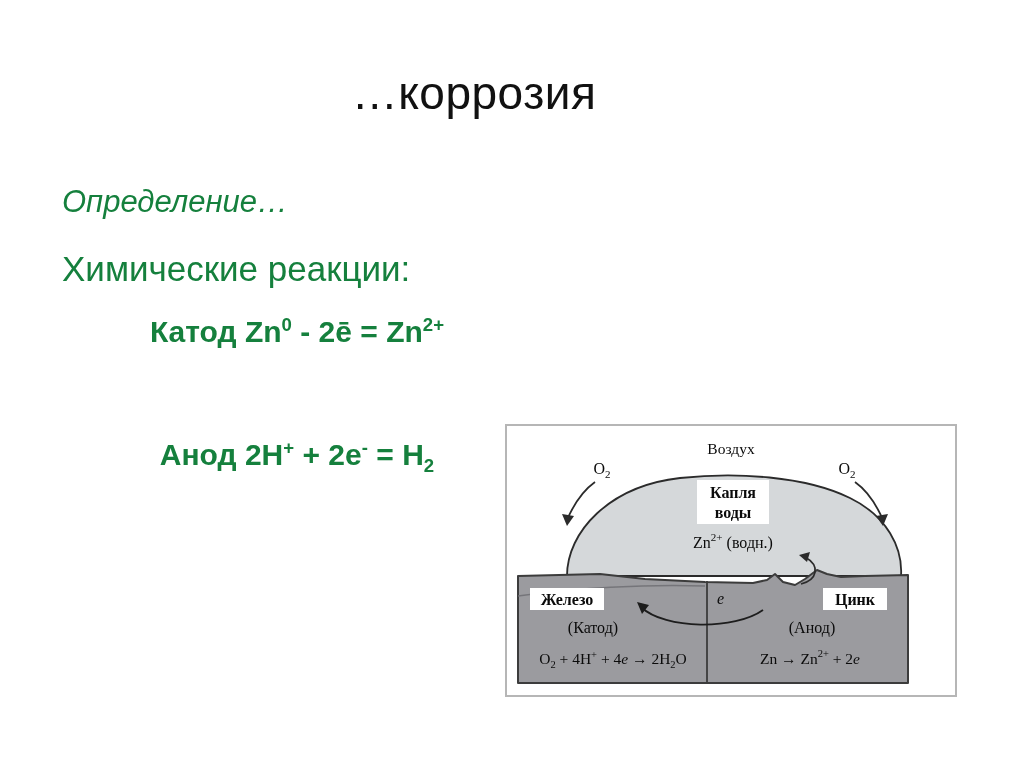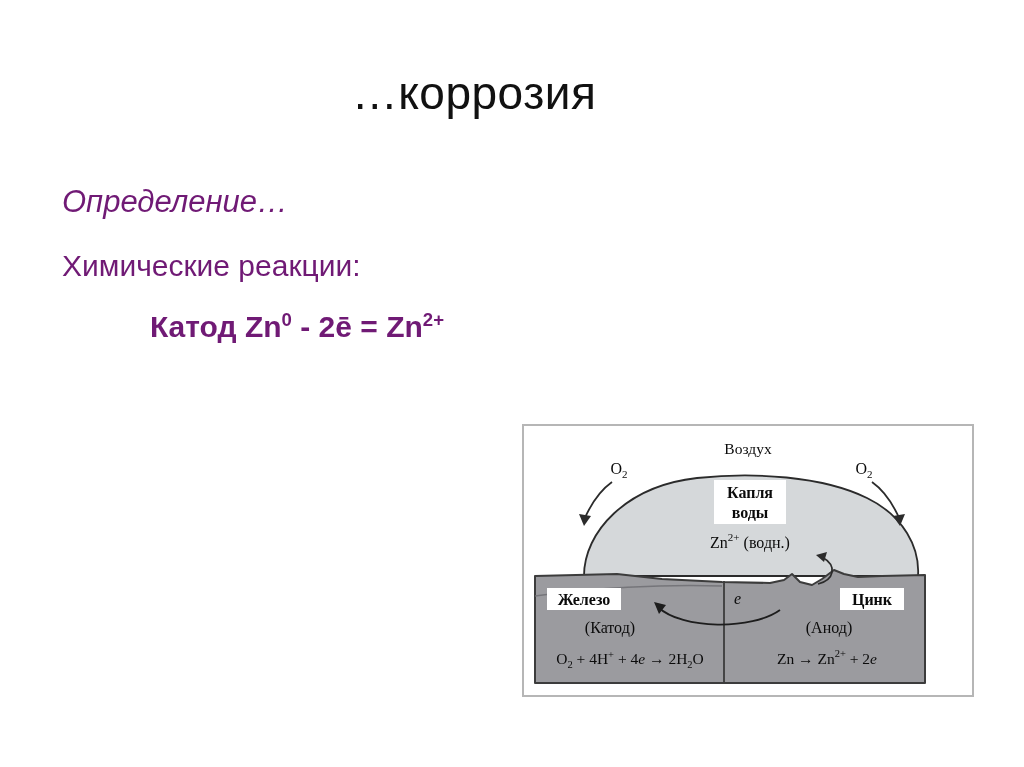--- a/index.html
+++ b/index.html
@@ -31,32 +31,32 @@
   }
 
   
   #body-text {
     position: absolute;
     left: 62px;
     top: 186px;
     width: 470px;
   }
   .line {
-    color: #701a75;
+    color: #15803d;
     white-space: nowrap;
   }
   .line.definition {
     font-size: 31px;
     font-style: italic;
     font-weight: 400;
     line-height: 1.0;
     margin-bottom: 34px;
   }
   .line.reactions {
-    font-size: 30px;
+    font-size: 35px;
     font-weight: 400;
     line-height: 1.0;
     margin-bottom: 30px;
   }
   .line.eq {
     font-size: 30px;
     font-weight: bold;
     line-height: 1.0;
     text-align: center;
   }
@@ -64,21 +64,21 @@
   sup.s, sub.s {
     font-size: 0.62em;
     font-weight: bold;
   }
   sup.s { vertical-align: super; }
   sub.s { vertical-align: sub; }
 
   
   #diagram-figure {
     position: absolute;
-    left: 522px;
+    left: 505px;
     top: 424px;
     width: 452px;
     height: 272px;
   }
   #diagram-figure svg {
     display: block;
   }
   .dlabel {
     font-family: "Liberation Serif", serif;
     fill: #0b0b0b;
@@ -95,20 +95,23 @@
 <div id="body-text">
 
   <div class="line definition">Определение…</div>
 
   <div class="line reactions">Химические реакции:</div>
 
   <div class="line eq eq-cathode">
     <span>Катод</span><span>&nbsp;</span><span>Zn</span><sup class="s">0</sup><span>&nbsp;</span><span>-</span><span>&nbsp;</span><span>2ē</span><span>&nbsp;</span><span>=</span><span>&nbsp;</span><span>Zn</span><sup class="s">2+</sup>
   </div>
 
+  <div class="line eq eq-anode">
+    <span>Анод</span><span>&nbsp;</span><span>2H</span><sup class="s">+</sup><span>&nbsp;</span><span>+</span><span>&nbsp;</span><span>2e</span><sup class="s">-</sup><span>&nbsp;</span><span>=</span><span>&nbsp;</span><span>H</span><sub class="s">2</sub>
+  </div>
 
 </div>
 
 <div id="diagram-figure">
   <svg width="452" height="273" viewBox="0 0 452 273" xmlns="http://www.w3.org/2000/svg">
 
     <rect x="1" y="1" width="450" height="271" fill="#ffffff" stroke="#b6b6b6" stroke-width="2"></rect>
 
     <path d="M 62 152
              C 62 108, 104 62, 175 54

